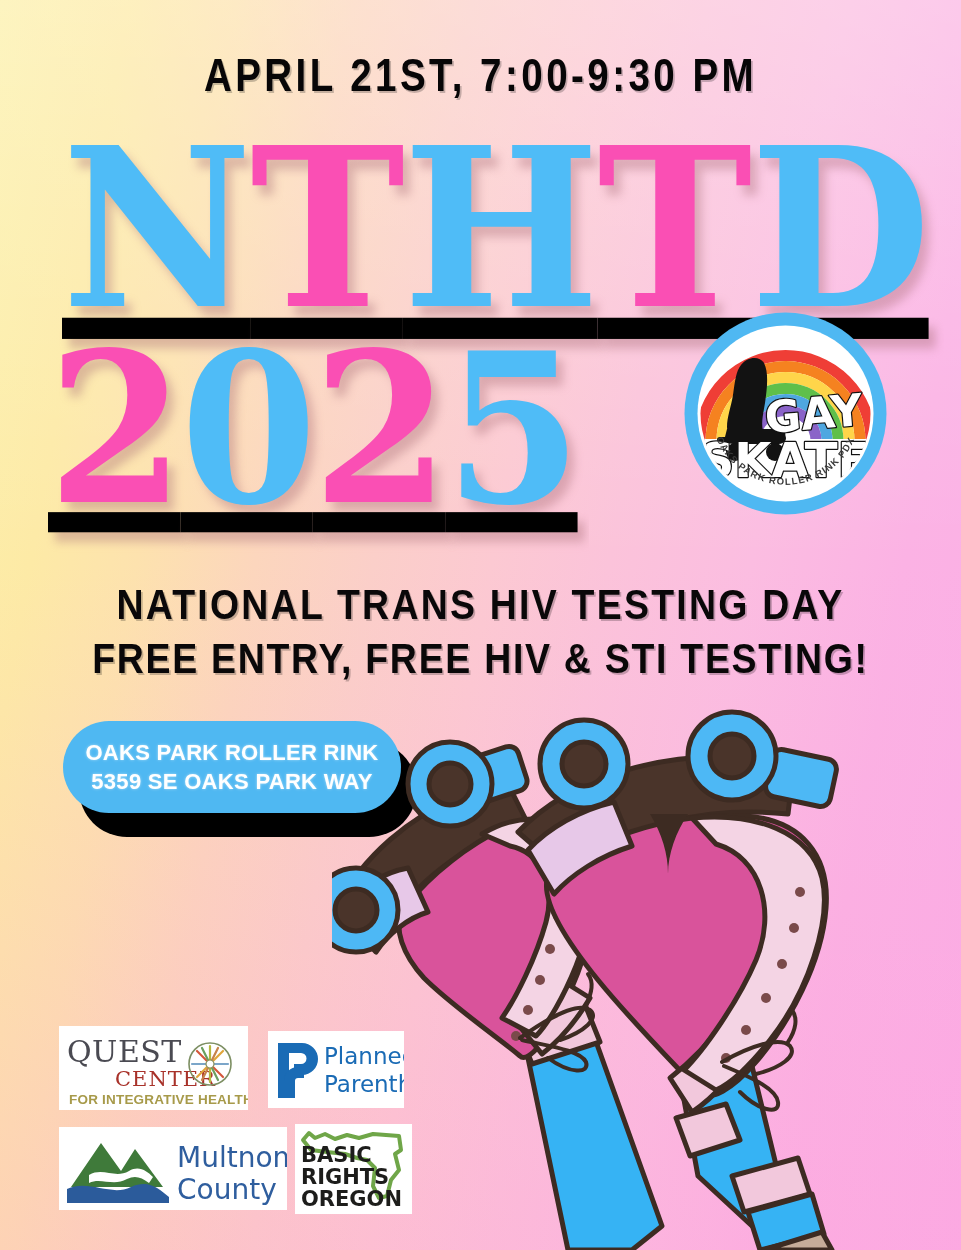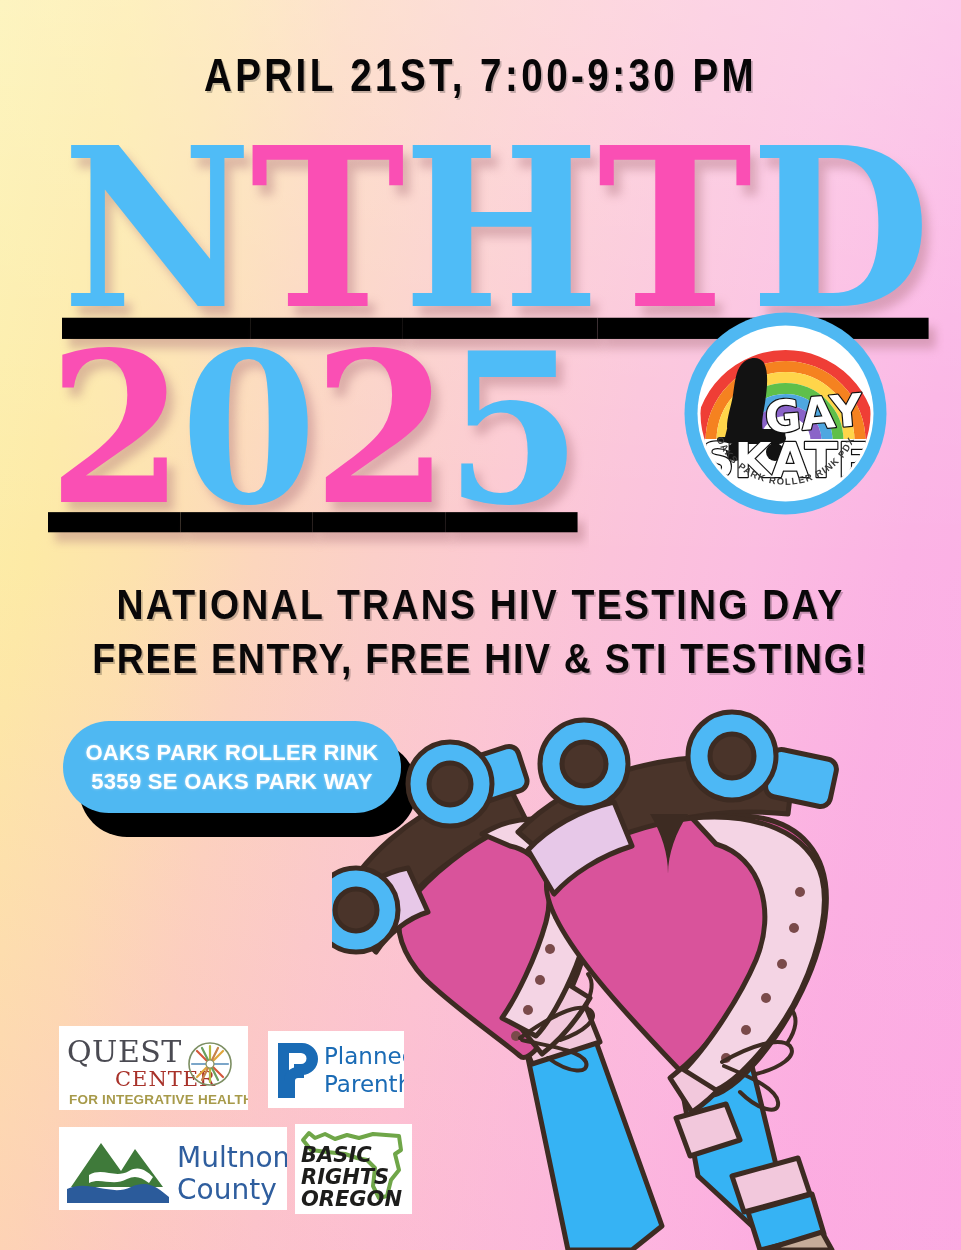--- a/index.html
+++ b/index.html
@@ -114,21 +114,21 @@
 
   
   .skates{position:absolute;left:332px;top:706px;width:629px;height:544px;}
   .skates svg{display:block;width:629px;height:544px;}
 
   
   .logo-box{position:absolute;background:#fff;overflow:hidden;}
   .lb-quest{left:59px;top:1026px;width:189px;height:84px;text-align:right;}
   .lb-pp   {left:268px;top:1031px;width:136px;height:77px;}
   .lb-mult {left:59px;top:1127px;width:228px;height:83px;}
-  .lb-bro  {left:295px;top:1124px;width:117px;height:90px;font-style:italic;}
+  .lb-bro  {left:295px;top:1124px;width:117px;height:90px;}
 
   .logo-box svg{display:block;}
 </style>
 </head>
 <body>
 
 <div class="poster">
 
   <div class="datebar">APRIL 21ST, 7:00-9:30 PM</div>
 

